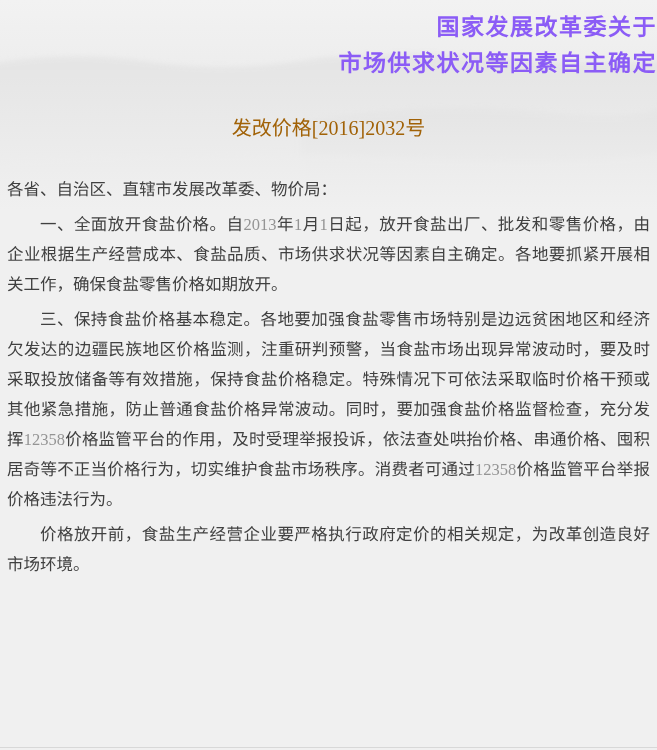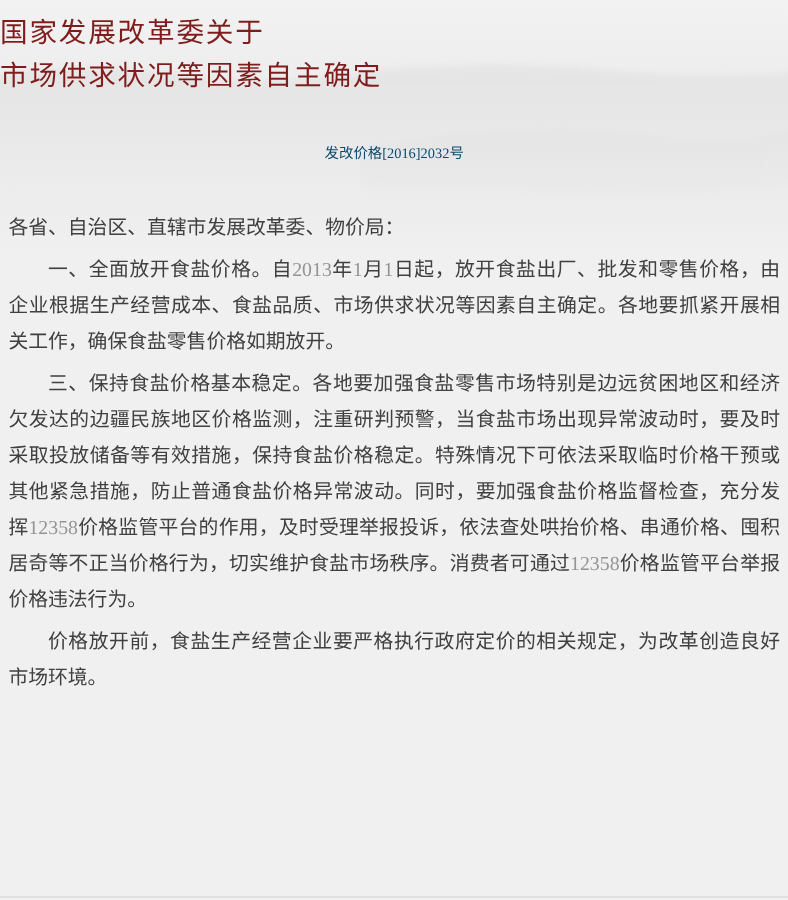--- a/index.html
+++ b/index.html
@@ -22,35 +22,35 @@
   }
   .header-art{
     position:absolute;top:0;left:0;
     width:657px;height:210px;
     display:block;
     pointer-events:none;
   }
   .title{
     position:relative;
     padding-top:10px;
-    text-align:left;
+    text-align:right;
     font-size:23px;
-    font-weight:400;
+    font-weight:700;
     line-height:36px;
     letter-spacing:1.5px;
-    color:#7f1d1d;
+    color:#8b5cf6;
   }
   .title .line{display:block;}
   .docnum{
     position:relative;
     margin-top:35px;
     text-align:center;
-    font-size:12px;
+    font-size:20px;
     line-height:22px;
-    color:#0c4a6e;
+    color:#a16207;
   }
   .content{
     position:relative;
     margin-top:36px;
     padding:0 7px;
     font-size:16.5px;
     line-height:30px;
     color:var(--text);
     text-align:justify;
   }

